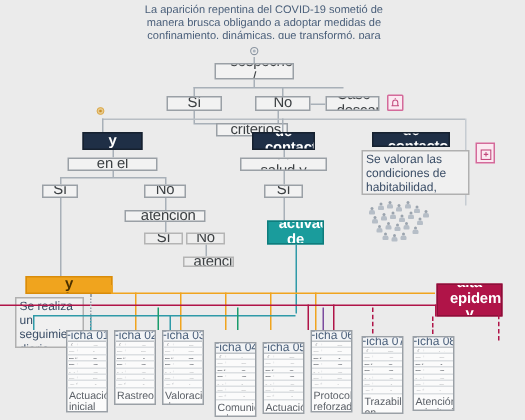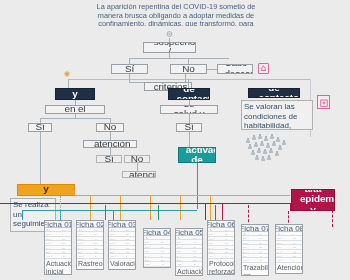--- a/index.html
+++ b/index.html
@@ -407,21 +407,21 @@
           <u>Semanal</u>
         </div>
         <div class="crow">
           <b>Cierre</b>
           <u>Informe</u>
         </div>
         <div class="cfoot">
           <span>Valoración de necesidades sociales y recursos de apoyo.</span>
         </div>
       </div>
-      <div class="card" style="left: 143px; top: 228px; width: 28px; height: 40px;">
+      <div class="card" style="left: 143px; top: 228px; width: 28px; height: 50px;">
         <div class="chead">
           <em>Ficha 04</em>
           <span style="width: 4px; height: 4px; border-radius: 1px; display: inline-block; background: rgb(47, 111, 176);"></span>
         </div>
         <div class="crow">
           <b>Ámbito</b>
           <u>Laboral</u>
         </div>
         <div class="crow">
           <b>Responsable</b>

